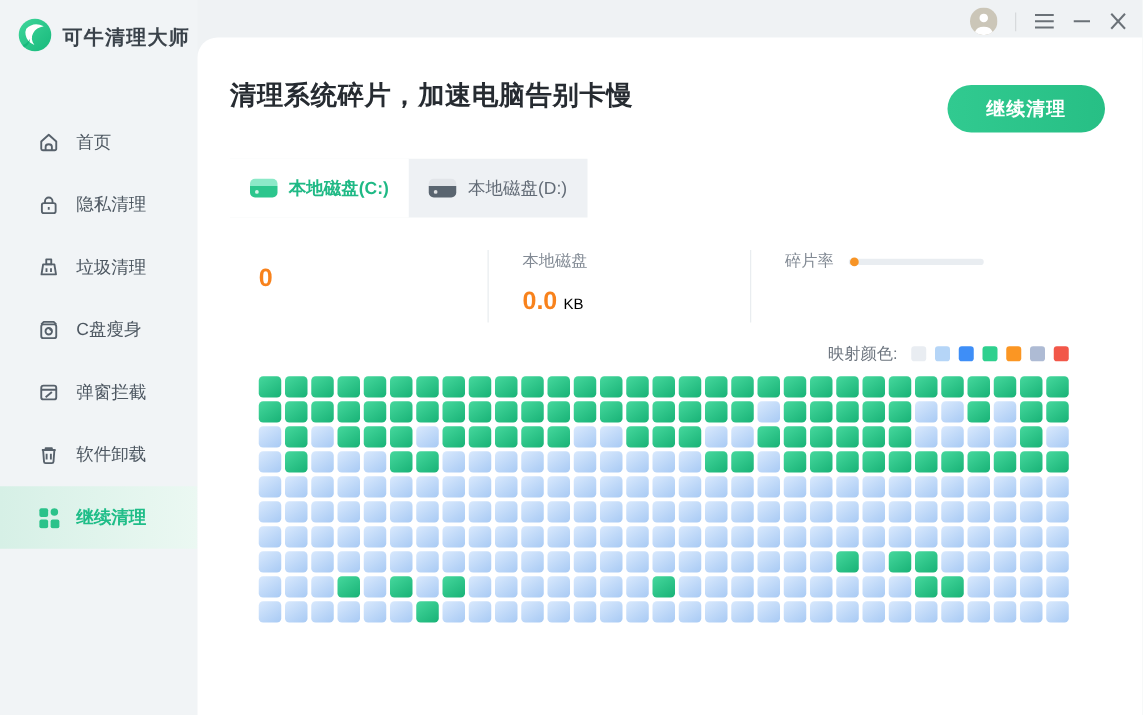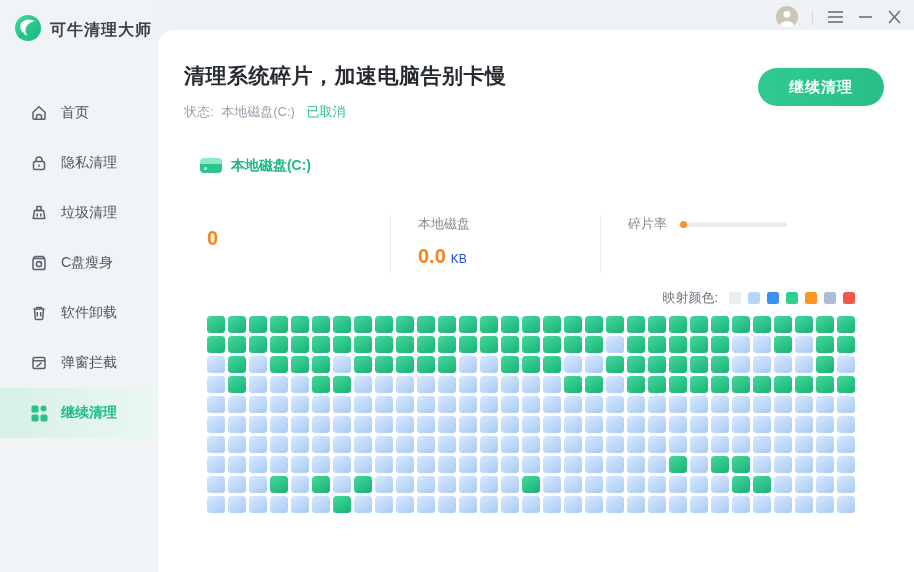--- a/index.html
+++ b/index.html
@@ -49,21 +49,21 @@
   
   .inner { padding-left: 49px; }
   .stats { display: flex; margin-top: 26px; width: 648px; }
   .stat { min-height: 58px; }
   .stat:nth-child(1) { width: 183px; }
   .stat:nth-child(2) { width: 210px; border-left: 1px solid #e9edf0; padding-left: 27px; }
   .stat:nth-child(3) { flex: 1; border-left: 1px solid #e9edf0; padding-left: 27px; }
   .stat .srow { display: flex; align-items: center; }
   .stat .slabel { font-size: 13px; color: #828a94; }
   .stat .sval { margin-top: 12px; font-size: 20px; font-weight: 800; color: #f8821c; }
-  .stat .sunit { font-size: 12px; font-weight: normal; color: #1d4ed8; margin-left: 5px; }
+  .stat .sunit { font-size: 12px; font-weight: normal; color: #000000; margin-left: 5px; }
   .slider { position: relative; width: 108px; height: 5px; border-radius: 3px; background: #e9edf1; margin-left: 12px; cursor: pointer; }
   .slider .dot { position: absolute; left: 1px; top: -1px; width: 7px; height: 7px; border-radius: 50%; background: #f79426; }
 
   
   .legend { width: 648px; margin-top: 16px; display: flex; align-items: center; justify-content: flex-end; gap: 7px; }
   .lg-label { font-size: 13px; color: #6d757f; margin-right: 4px; }
   .swatch { width: 12px; height: 12px; border-radius: 2.5px; display: inline-block; }
 
   
   .blockgrid { margin-top: 9px; display: grid; grid-template-columns: repeat(31, 18px); grid-auto-rows: 17px; gap: 3px; width: 648px; }
@@ -128,37 +128,37 @@
               <path d="M3 4.5 L5 2.5 h8 L15 4.5"></path>
               <circle cx="9" cy="10" r="2.6"></circle>
               <path d="M9.8 9.2 l1-1"></path>
             </svg>
           </span>
           <span class="lbl">C盘瘦身</span>
         </div>
         <div class="side-item">
           <span class="icn">
             <svg width="18" height="18" viewBox="0 0 18 18" fill="none" stroke="#57616b" stroke-width="1.5" stroke-linejoin="round">
+              <rect x="3" y="3.5" width="12" height="11" rx="1.8"></rect>
+              <path d="M3 6.8 h12"></path>
+              <path d="M6.5 12.8 l5 -4.2"></path>
+            </svg>
+          </span>
+          <span class="lbl">弹窗拦截</span>
+        </div>
+        <div class="side-item">
+          <span class="icn">
+            <svg width="18" height="18" viewBox="0 0 18 18" fill="none" stroke="#57616b" stroke-width="1.5" stroke-linejoin="round">
               <path d="M3.5 5 h11"></path>
               <path d="M6.5 5 V3.5 h5 V5"></path>
               <path d="M4.5 5 l.7 9.3 a1.3 1.3 0 0 0 1.3 1.2 h5 a1.3 1.3 0 0 0 1.3 -1.2 L13.5 5"></path>
               <path d="M7.3 8 v4.5 M10.7 8 v4.5"></path>
             </svg>
           </span>
           <span class="lbl">软件卸载</span>
-        </div>
-        <div class="side-item">
-          <span class="icn">
-            <svg width="18" height="18" viewBox="0 0 18 18" fill="none" stroke="#57616b" stroke-width="1.5" stroke-linejoin="round">
-              <rect x="3" y="3.5" width="12" height="11" rx="1.8"></rect>
-              <path d="M3 6.8 h12"></path>
-              <path d="M6.5 12.8 l5 -4.2"></path>
-            </svg>
-          </span>
-          <span class="lbl">弹窗拦截</span>
         </div>
         <div class="side-item active">
           <span class="icn">
             <svg width="18" height="18" viewBox="0 0 18 18">
               <g fill="#2bc28a">
                 <rect x="1.5" y="1.5" width="7" height="7" rx="1.6"></rect>
                 <rect x="10.5" y="1.5" width="6" height="6" rx="3"></rect>
                 <rect x="1.5" y="10.5" width="7" height="7" rx="1.6"></rect>
                 <rect x="10.5" y="10.5" width="7" height="7" rx="1.6"></rect>
               </g>
@@ -195,33 +195,32 @@
         <line x1="2" y1="1" x2="13" y2="13"></line>
           <line x1="13" y1="1" x2="2" y2="13"></line>
       </svg>
     </span>
   </div>
 
   <div class="panel">
     <div class="head">
       <div>
         <h1>清理系统碎片，加速电脑告别卡慢</h1>
-        <div class="status">
-          <span class="s-label">状态:</span>
-          <span class="s-disk">本地磁盘(C:)</span>
-          <span class="s-state">已取消</span>
-        </div>
       </div>
       <button class="cta">继续清理</button>
     </div>
 
     <div class="tabs" id="tabs">
         <div class="tab active">
           <span class="disk green"></span>
           <span class="tlabel">本地磁盘(C:)</span>
+        </div>
+        <div class="tab">
+          <span class="disk gray"></span>
+          <span class="tlabel">本地磁盘(D:)</span>
         </div>
       </div>
 
     <div class="inner">
       <div class="stats" id="stats">
           <div class="stat">
             <div class="sval">0</div>
           </div>
           <div class="stat">
             <div class="srow">

